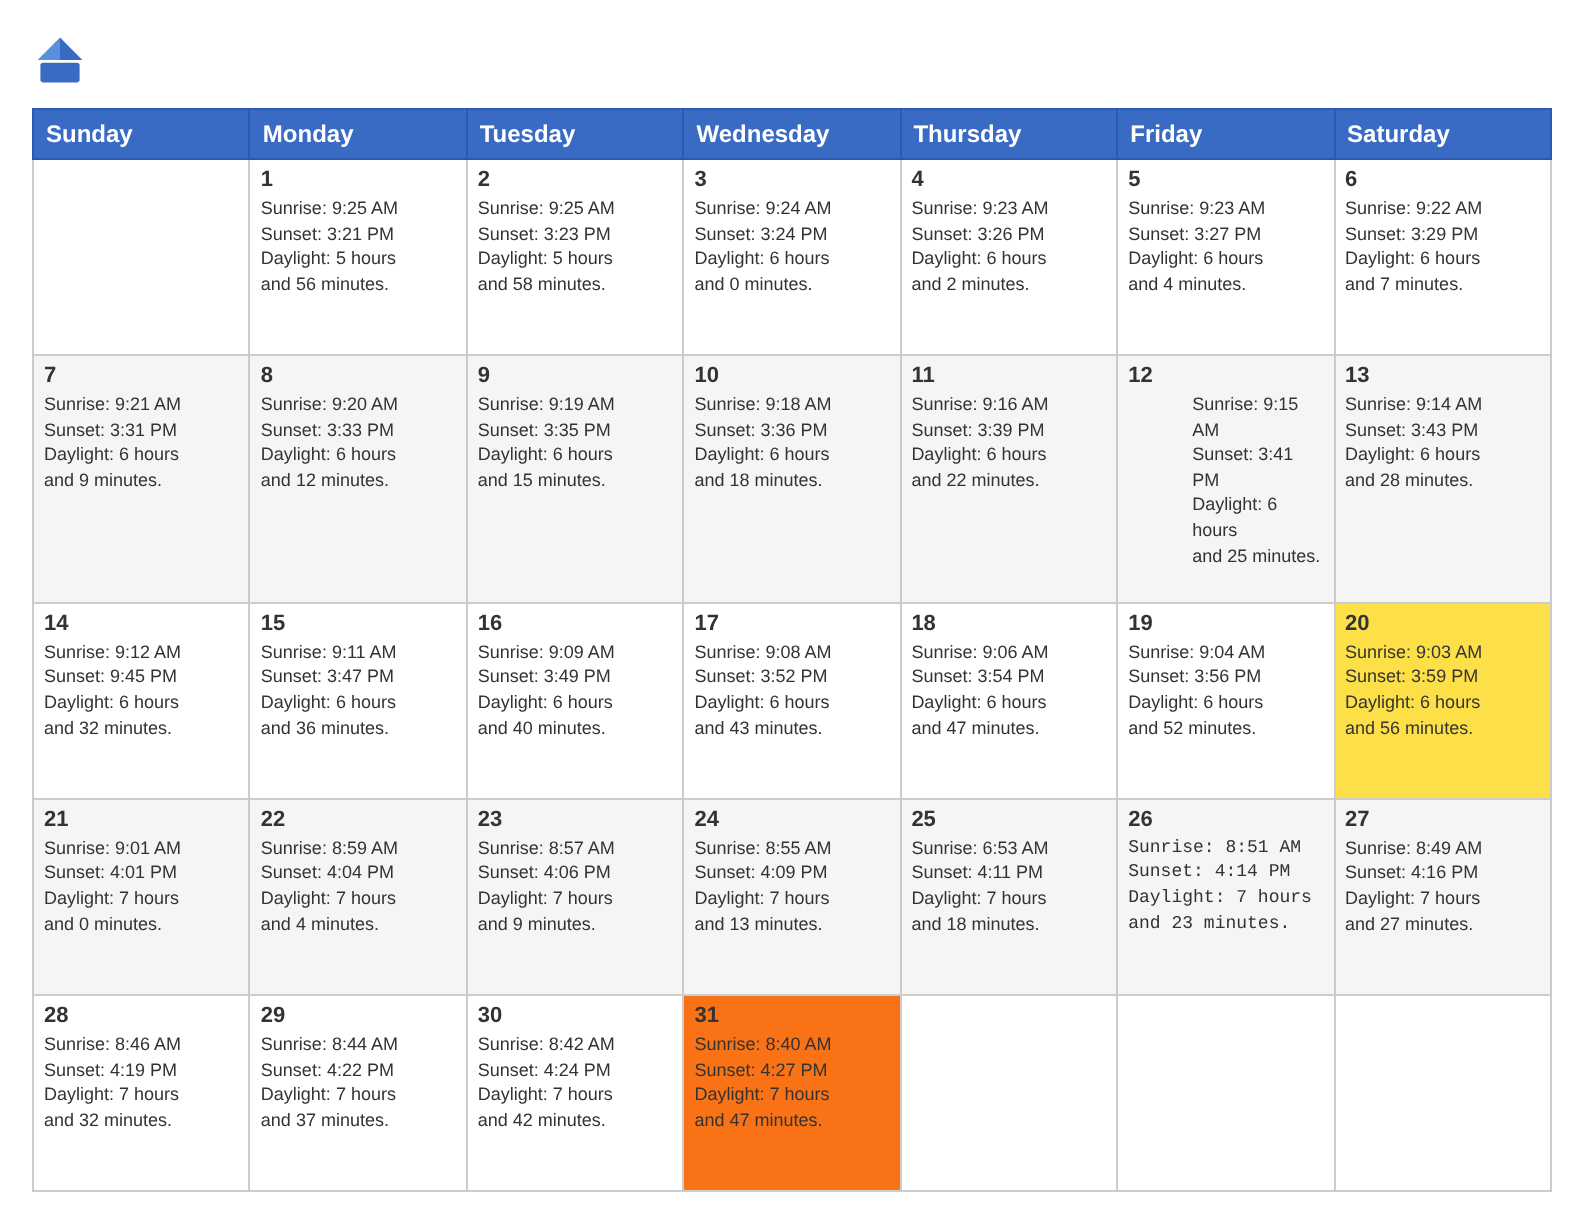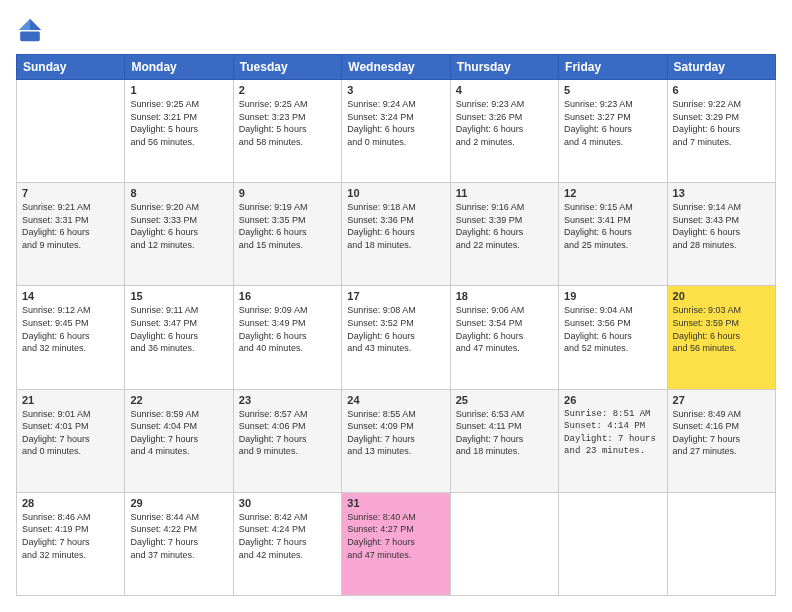--- a/index.html
+++ b/index.html
@@ -207,21 +207,21 @@
           </td>
           <td style="background: rgb(245, 245, 245);">
             <span class="day-num">11</span>
             <div class="day-info" style="white-space: pre-line;">Sunrise: 9:16 AM
 Sunset: 3:39 PM
 Daylight: 6 hours
 and 22 minutes.</div>
           </td>
           <td style="background: rgb(245, 245, 245);">
             <span class="day-num">12</span>
-            <div class="day-info" style="white-space: pre-line;">Sunrise: 9:15 AM
+            <div class="day-info" style="white-space: pre-line; margin-left: 32px;">Sunrise: 9:15 AM
 Sunset: 3:41 PM
 Daylight: 6 hours
 and 25 minutes.</div>
           </td>
           <td style="background: rgb(245, 245, 245);">
             <span class="day-num">13</span>
             <div class="day-info" style="white-space: pre-line;">Sunrise: 9:14 AM
 Sunset: 3:43 PM
 Daylight: 6 hours
 and 28 minutes.</div>
@@ -344,21 +344,21 @@
 Daylight: 7 hours
 and 37 minutes.</div>
           </td>
           <td style="background: rgb(255, 255, 255);">
             <span class="day-num">30</span>
             <div class="day-info" style="white-space: pre-line;">Sunrise: 8:42 AM
 Sunset: 4:24 PM
 Daylight: 7 hours
 and 42 minutes.</div>
           </td>
-          <td style="background: #f9a8d4; margin-top: 43px;">
+          <td style="background: #f97316; margin-top: 43px;">
             <span class="day-num">31</span>
             <div class="day-info" style="white-space: pre-line;">Sunrise: 8:40 AM
 Sunset: 4:27 PM
 Daylight: 7 hours
 and 47 minutes.</div>
           </td>
           <td style="background: rgb(255, 255, 255);"></td>
           <td style="background: rgb(255, 255, 255);"></td>
           <td style="background: rgb(255, 255, 255);"></td>
         </tr>

